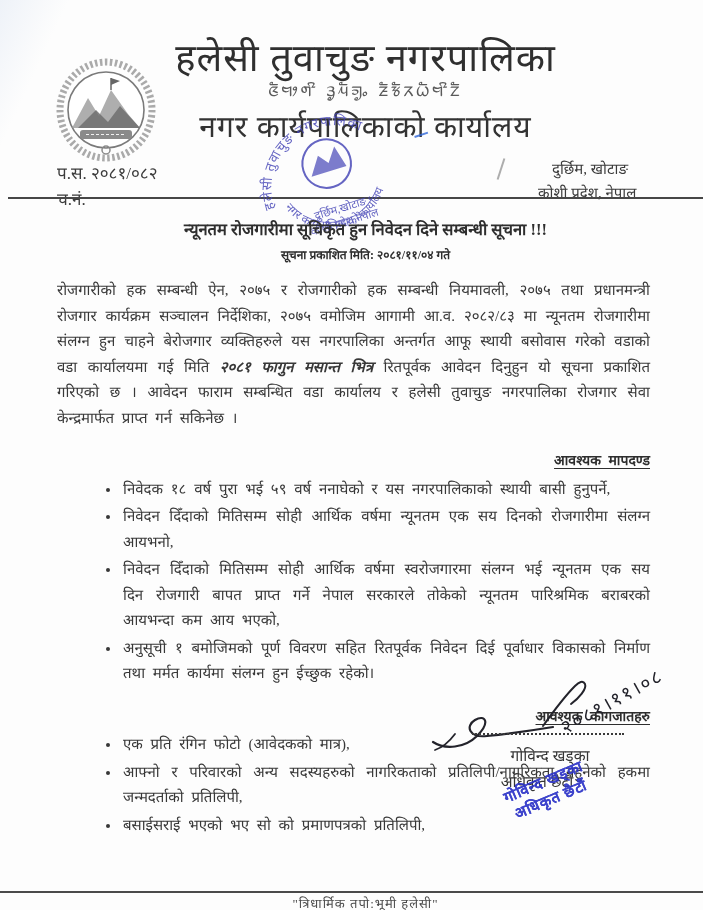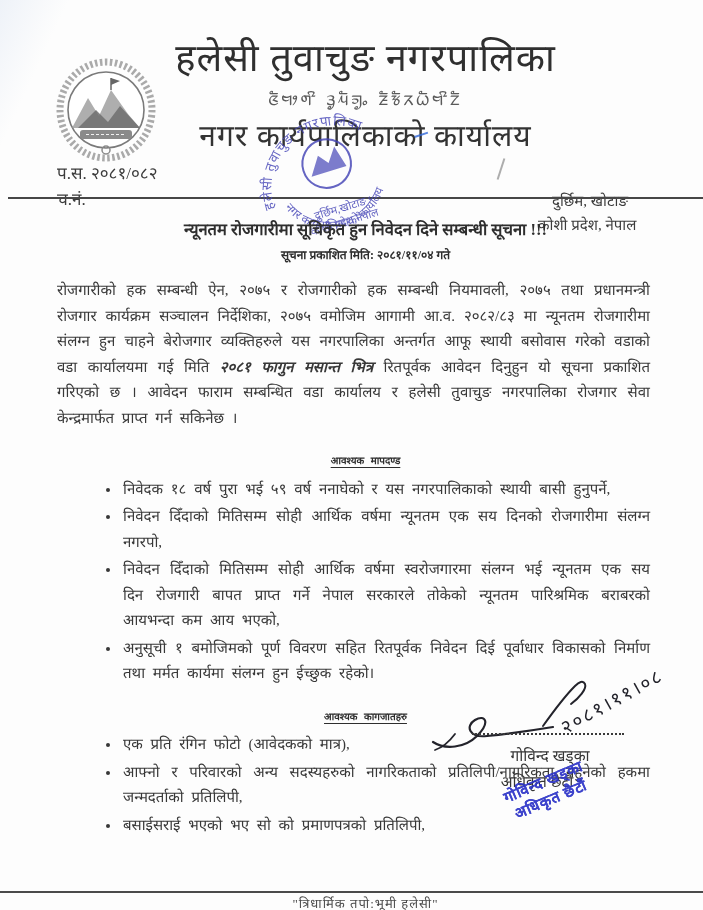--- a/index.html
+++ b/index.html
@@ -10,38 +10,38 @@
       linear-gradient(0deg,#fdfdfd,#fdfdfd);
     color:#3a3a3a;
     font-family:"Liberation Serif","DejaVu Serif",serif;
     padding-left:28px;
   }
   .abs{position:absolute;}
   
   .emblem{left:56px;top:58px;width:100px;height:108px;}
   .header-block{left:95px;right:95px;top:38px;text-align:center;line-height:1.08;}
   .muni-name{font-size:38px;font-weight:500;color:#2f2f2f;letter-spacing:1px;}
-  .kirat-line{font-size:20px;color:#5a5a5a;letter-spacing:3px;margin-top:9px;}
+  .kirat-line{font-size:20px;color:#5a5a5a;letter-spacing:3px;}
   .office-name{font-size:30px;font-weight:500;color:#333;margin-top:10px;letter-spacing:1px;}
   .meta-left{left:57px;top:161px;font-size:17px;line-height:26px;color:#3b3b3b;}
   .meta-right{left:538px;top:157px;font-size:15px;line-height:24px;color:#3b3b3b;}
-  .meta-right .indent{padding-left:14px;margin-top:32px;}
+  .meta-right .indent{padding-left:14px;}
   .rule{left:8px;right:8px;top:197px;border-top:2px solid #474747;height:0;}
   
   .round-stamp{left:246px;top:100px;width:172px;height:162px;opacity:.82;}
   .pen-tick{left:413px;top:126px;width:14px;height:8px;border-bottom:2px solid #2f66d8;transform:rotate(-18deg);opacity:.8;}
   .pen-slash{left:500px;top:158px;width:2px;height:22px;background:#8a8a8a;transform:rotate(18deg);opacity:.7;}
   
   .notice-title{left:0;right:0;top:217px;text-align:center;font-size:16.5px;font-weight:bold;color:#2e2e2e;}
   .notice-title span, .notice-date span{text-underline-offset:4px;margin-top:34px;}
   .notice-date{left:0;right:0;top:246px;text-align:center;font-size:12px;font-weight:bold;color:#2e2e2e;}
   
   .content{left:57px;width:593px;top:278px;font-size:15px;line-height:25.5px;text-align:justify;word-spacing:4px;color:#383838;}
   .deadline{font-weight:bold;font-style:italic;}
-  .sec-heading{font-size:10px;font-weight:bold;margin:17px 0 3px 24px;color:#2e2e2e;text-align:center;}
+  .sec-heading{font-size:14px;font-weight:bold;margin:17px 0 3px 24px;color:#2e2e2e;text-align:right;}
   .sec-heading span{text-decoration:underline;text-underline-offset:3px;}
   .content ul{margin:2px 0 0 0;padding-left:64px;list-style:disc outside;}
   .content li{margin:0 0 2px 0;padding-left:2px;}
   
   .sig-svg{left:425px;top:664px;width:255px;height:95px;}
   .hand-date{left:555px;top:688px;font-size:19px;color:#23232b;transform:rotate(-29deg);letter-spacing:2px;font-weight:500;}
   .sig-dots{left:472px;top:733px;width:152px;border-bottom:2.5px dotted #3a3a3a;height:0;}
   .sig-name{left:470px;top:744px;width:160px;text-align:center;font-size:15.5px;color:#353535;}
   .sig-desig{left:462px;top:770px;width:150px;text-align:center;font-size:15.5px;color:#353535;}
   .officer-stamp{left:505px;top:772px;transform:rotate(-23deg);color:#2e35c8;font-weight:bold;font-size:15px;line-height:19px;text-align:center;letter-spacing:1px;opacity:.92;text-shadow:0 0 .6px #2e35c8;}
@@ -109,21 +109,21 @@
   <div class="abs notice-date">
     <span>सूचना प्रकाशित मिति: २०८१/११/०४ गते</span>
   </div>
 
   <div class="abs content">
     <div><span>रोजगारीको हक सम्बन्धी ऐन, २०७५ र रोजगारीको हक सम्बन्धी नियमावली, २०७५ तथा प्रधानमन्त्री रोजगार कार्यक्रम सञ्चालन निर्देशिका, २०७५ वमोजिम आगामी आ.व. २०८२/८३ मा न्यूनतम रोजगारीमा संलग्न हुन चाहने बेरोजगार व्यक्तिहरुले यस नगरपालिका अन्तर्गत आफू स्थायी बसोवास गरेको वडाको वडा कार्यालयमा गई मिति </span><span class="deadline">२०८१ फागुन मसान्त भित्र</span><span>  रितपूर्वक आवेदन दिनुहुन यो सूचना प्रकाशित गरिएको छ ।  आवेदन फाराम सम्बन्धित वडा कार्यालय र हलेसी तुवाचुङ नगरपालिका रोजगार सेवा केन्द्रमार्फत प्राप्त गर्न सकिनेछ ।</span></div>
 
     <div class="sec-heading"><span>आवश्यक मापदण्ड</span></div>
     <ul>
       <li>निवेदक १८ वर्ष पुरा भई ५९ वर्ष ननाघेको र यस नगरपालिकाको स्थायी बासी हुनुपर्ने,</li>
-      <li>निवेदन दिँदाको मितिसम्म सोही आर्थिक वर्षमा न्यूनतम एक सय दिनको रोजगारीमा संलग्न नगरपो,</li>
+      <li>निवेदन दिँदाको मितिसम्म सोही आर्थिक वर्षमा न्यूनतम एक सय दिनको रोजगारीमा संलग्न आयभनो,</li>
       <li>निवेदन दिँदाको मितिसम्म सोही आर्थिक वर्षमा स्वरोजगारमा संलग्न भई न्यूनतम एक सय दिन रोजगारी बापत प्राप्त गर्ने नेपाल सरकारले तोकेको न्यूनतम पारिश्रमिक बराबरको आयभन्दा कम आय भएको,</li>
       <li>अनुसूची १ बमोजिमको पूर्ण विवरण सहित रितपूर्वक निवेदन दिई पूर्वाधार विकासको निर्माण तथा मर्मत कार्यमा संलग्न हुन ईच्छुक रहेको।</li>
     </ul>
 
     <div class="sec-heading"><span>आवश्यक कागजातहरु</span></div>
     <ul>
       <li>एक प्रति रंगिन फोटो (आवेदकको मात्र),</li>
       <li>आफ्नो र परिवारको अन्य सदस्यहरुको नागरिकताको प्रतिलिपी/नागरिकता नहुनेको हकमा जन्मदर्ताको प्रतिलिपी,</li>
       <li>बसाईसराई भएको भए सो को प्रमाणपत्रको प्रतिलिपी,</li>
     </ul>

